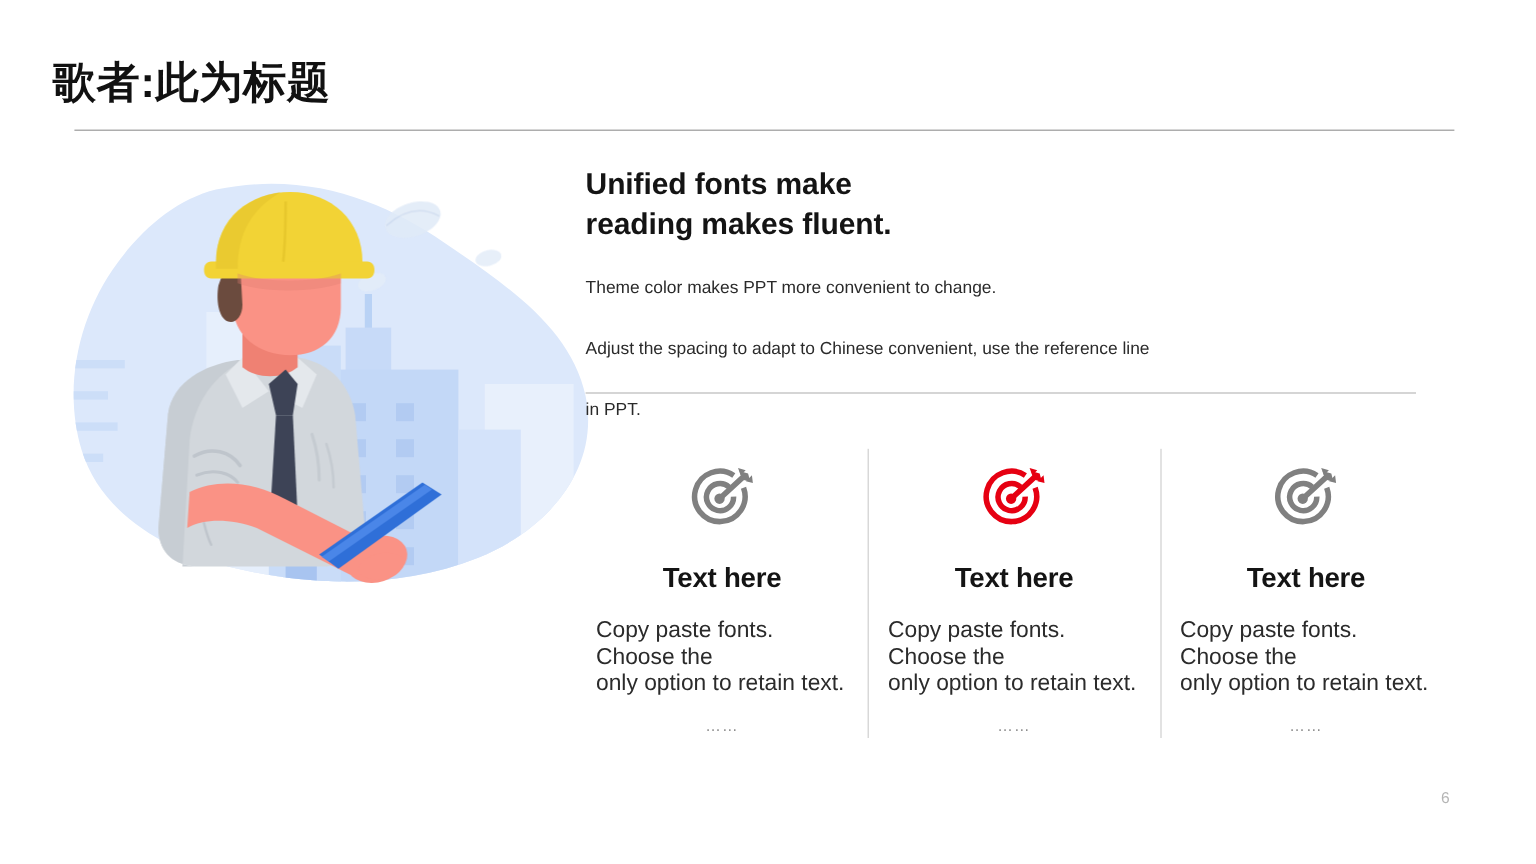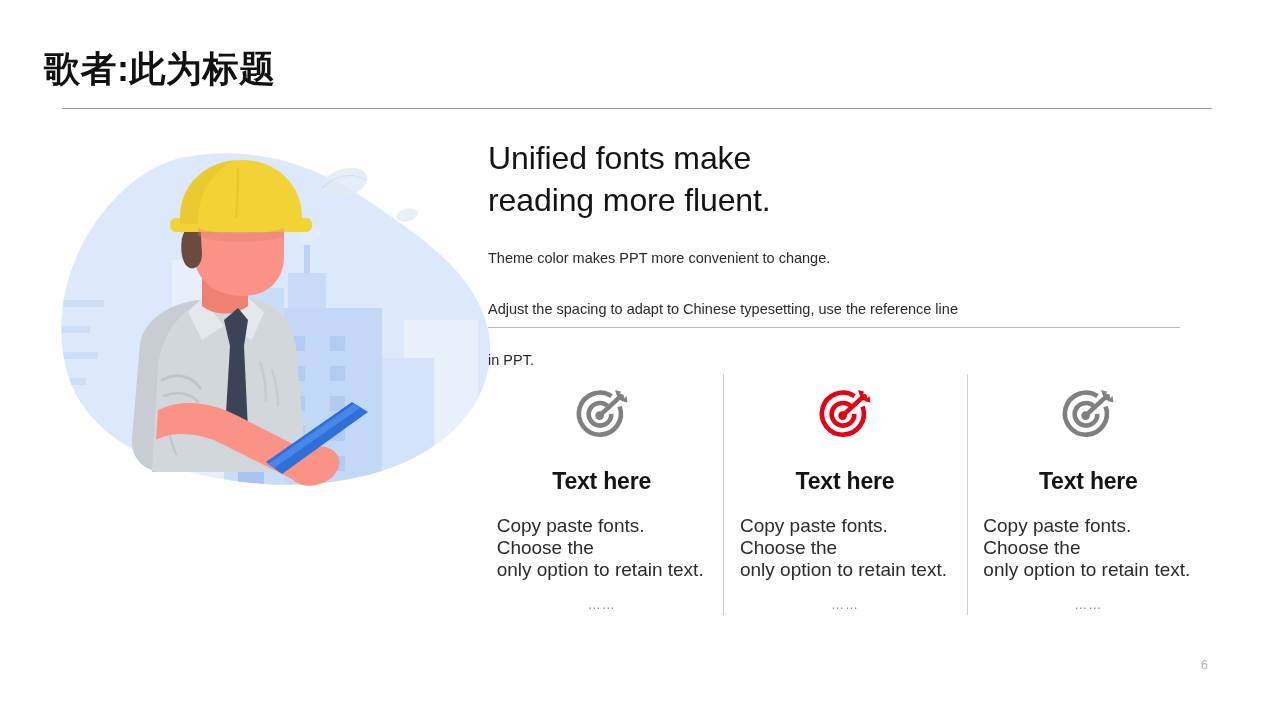--- a/index.html
+++ b/index.html
@@ -51,22 +51,22 @@
   .illustration svg { display: block; }
 
   
   .content-col {
     position: absolute;
     left: 488px;
     top: 138px;
     width: 700px;
   }
   .headline {
-    font-size: 32px;
-    font-weight: normal;
+    font-size: 25px;
+    font-weight: bold;
     line-height: 1.3;
     color: #141414;
     letter-spacing: -0.1px;
   }
   .headline div { white-space: nowrap; }
 
   .body-copy {
     margin-top: 22px;
     font-size: 14.5px;
     line-height: 28px;
@@ -275,25 +275,25 @@
       <path d="M118 296 C120 304 122 310 124 314" stroke="#BFC5CC" stroke-width="2" fill="none" stroke-linecap="round"></path>
       <path d="M208 222 C212 234 214 248 214 260" stroke="#C5CBD1" stroke-width="2.5" fill="none" stroke-linecap="round"></path>
       <path d="M220 230 C224 242 226 254 226 266" stroke="#C5CBD1" stroke-width="2" fill="none" stroke-linecap="round"></path>
     </g>
   </svg>
 </div>
 
 <div class="content-col">
   <div class="headline">
     <div>Unified fonts make</div>
-    <div>reading more fluent.</div>
+    <div>reading makes fluent.</div>
   </div>
   <div class="body-copy">
     <div>Theme color makes PPT more convenient to change.</div>
-    <div>Adjust the spacing to adapt to Chinese typesetting, use the reference line</div>
+    <div>Adjust the spacing to adapt to Chinese convenient, use the reference line</div>
     <div>in PPT.</div>
   </div>
 </div>
 <div class="content-rule"></div>
 
 <div class="features">
 
   <div class="feature">
     <div class="feature-icon">
       <svg width="62" height="58" viewBox="0 0 62 58" xmlns="http://www.w3.org/2000/svg">

